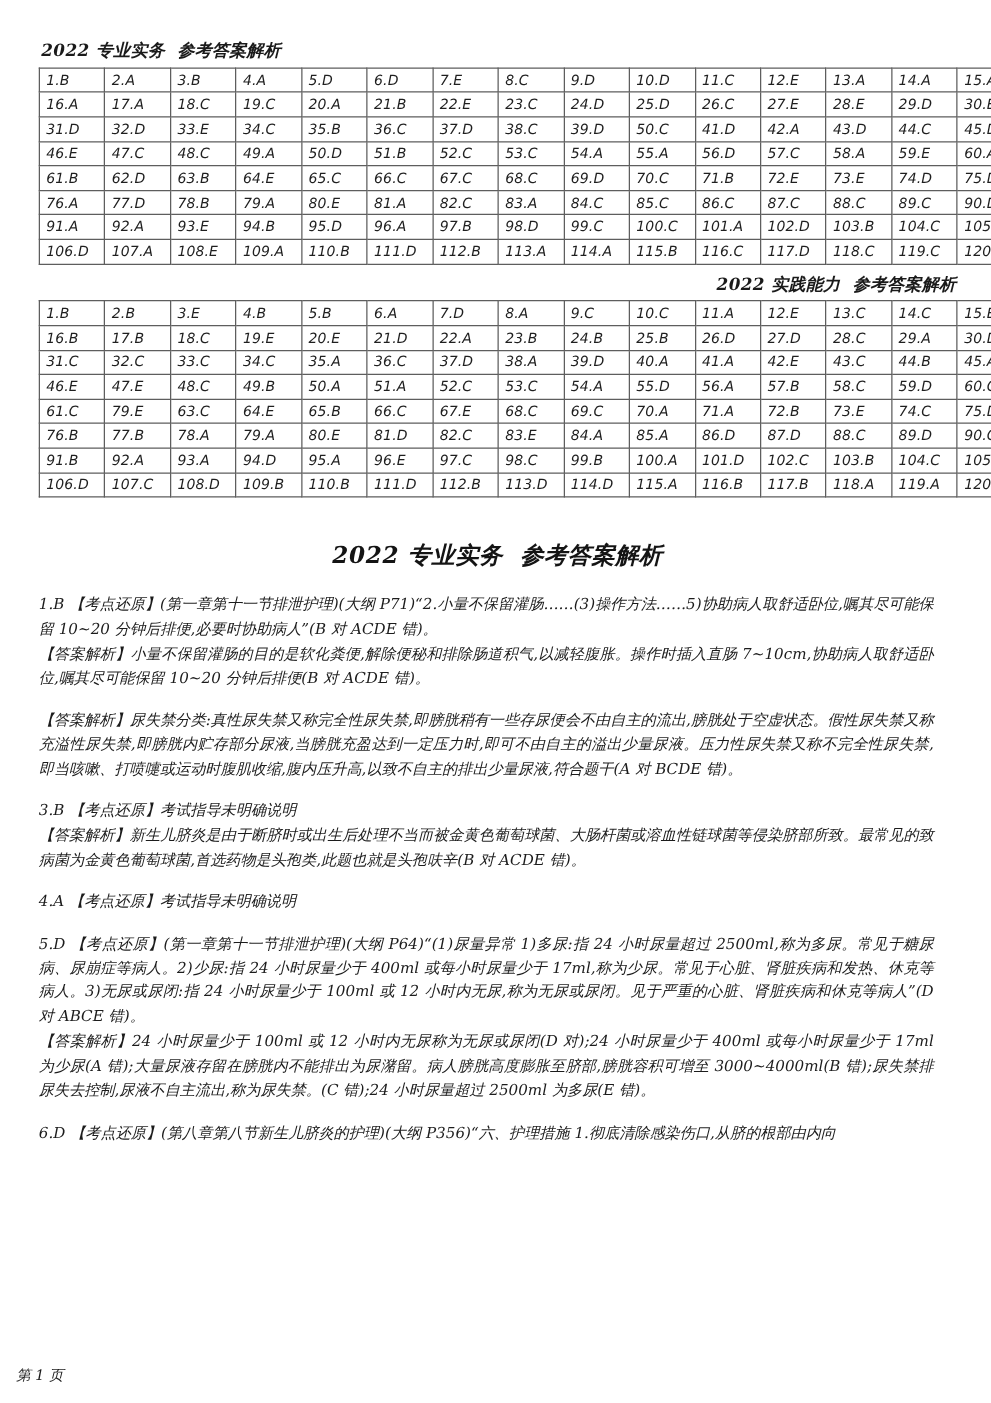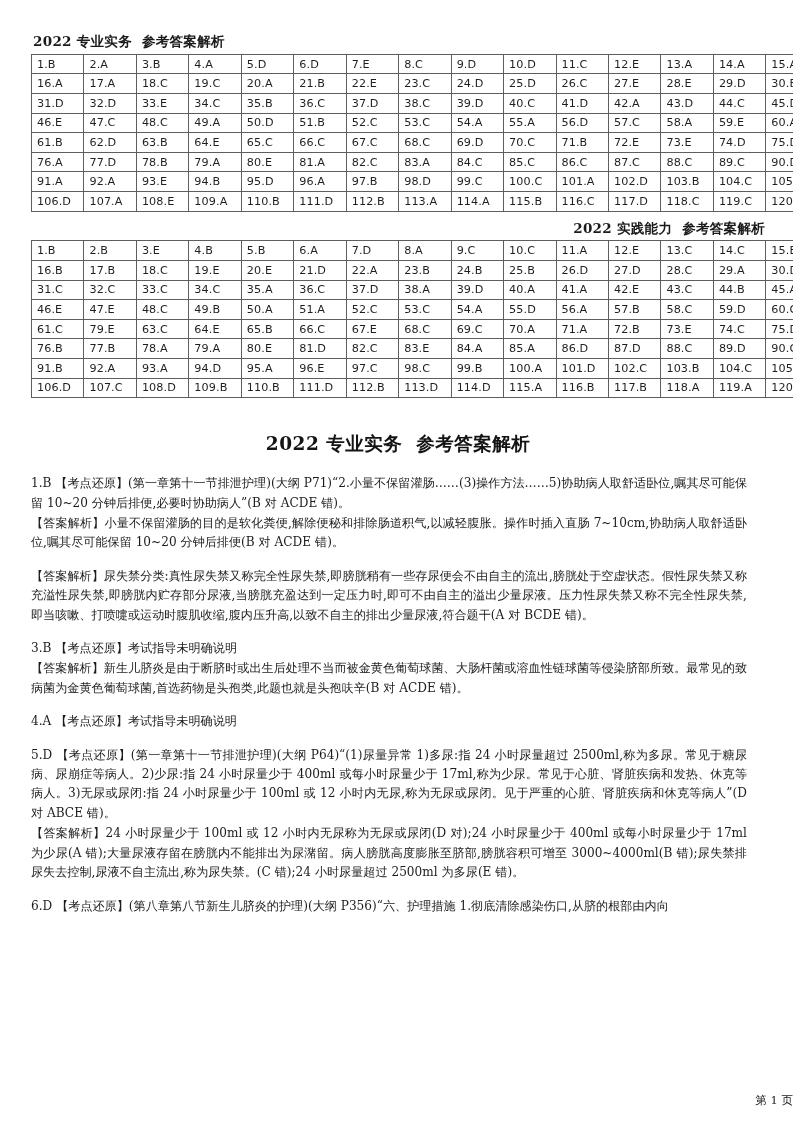--- a/index.html
+++ b/index.html
@@ -14,20 +14,21 @@
     font-family: "DejaVu Sans", "Liberation Sans", sans-serif;
     color: #231f20;
     -webkit-font-smoothing: antialiased;
   }
   .page {
     position: relative;
     width: 793px;
     height: 1122px;
     box-sizing: border-box;
     padding: 34px 28px 0 31px;
+    font-style: italic;
   }
 
   
   .sheet-title {
     font-family: "DejaVu Serif", "Liberation Serif", serif;
     font-weight: bold;
     font-size: 13.5px;
     letter-spacing: 0.3px;
     line-height: 1.1;
     margin: 0 0 5px 2px;
@@ -86,24 +87,24 @@
     color: #1c1c1c;
     text-align: justify;
     text-justify: inter-ideograph;
     letter-spacing: 0.02px;
   }
   .item p.lead { }
   .item p.analysis { }
 
   .footer {
     position: absolute;
-    left: 0;
+    left: 13px;
     right: 0;
     bottom: 14px;
-    text-align: right;
+    text-align: left;
     font-family: "DejaVu Serif", "Liberation Serif", serif;
     font-size: 11.5px;
     color: #1c1c1c;
     white-space: pre;
   }
 </style>
 </head>
 <body>
 
 <div class="page">
@@ -148,21 +149,21 @@
         <tr>
           <td>31.D</td>
           <td>32.D</td>
           <td>33.E</td>
           <td>34.C</td>
           <td>35.B</td>
           <td>36.C</td>
           <td>37.D</td>
           <td>38.C</td>
           <td>39.D</td>
-          <td>40.C</td>
+          <td>50.C</td>
           <td>41.D</td>
           <td>42.A</td>
           <td>43.D</td>
           <td>44.C</td>
           <td>45.D</td>
         </tr>
         <tr>
           <td>46.E</td>
           <td>47.C</td>
           <td>48.C</td>

